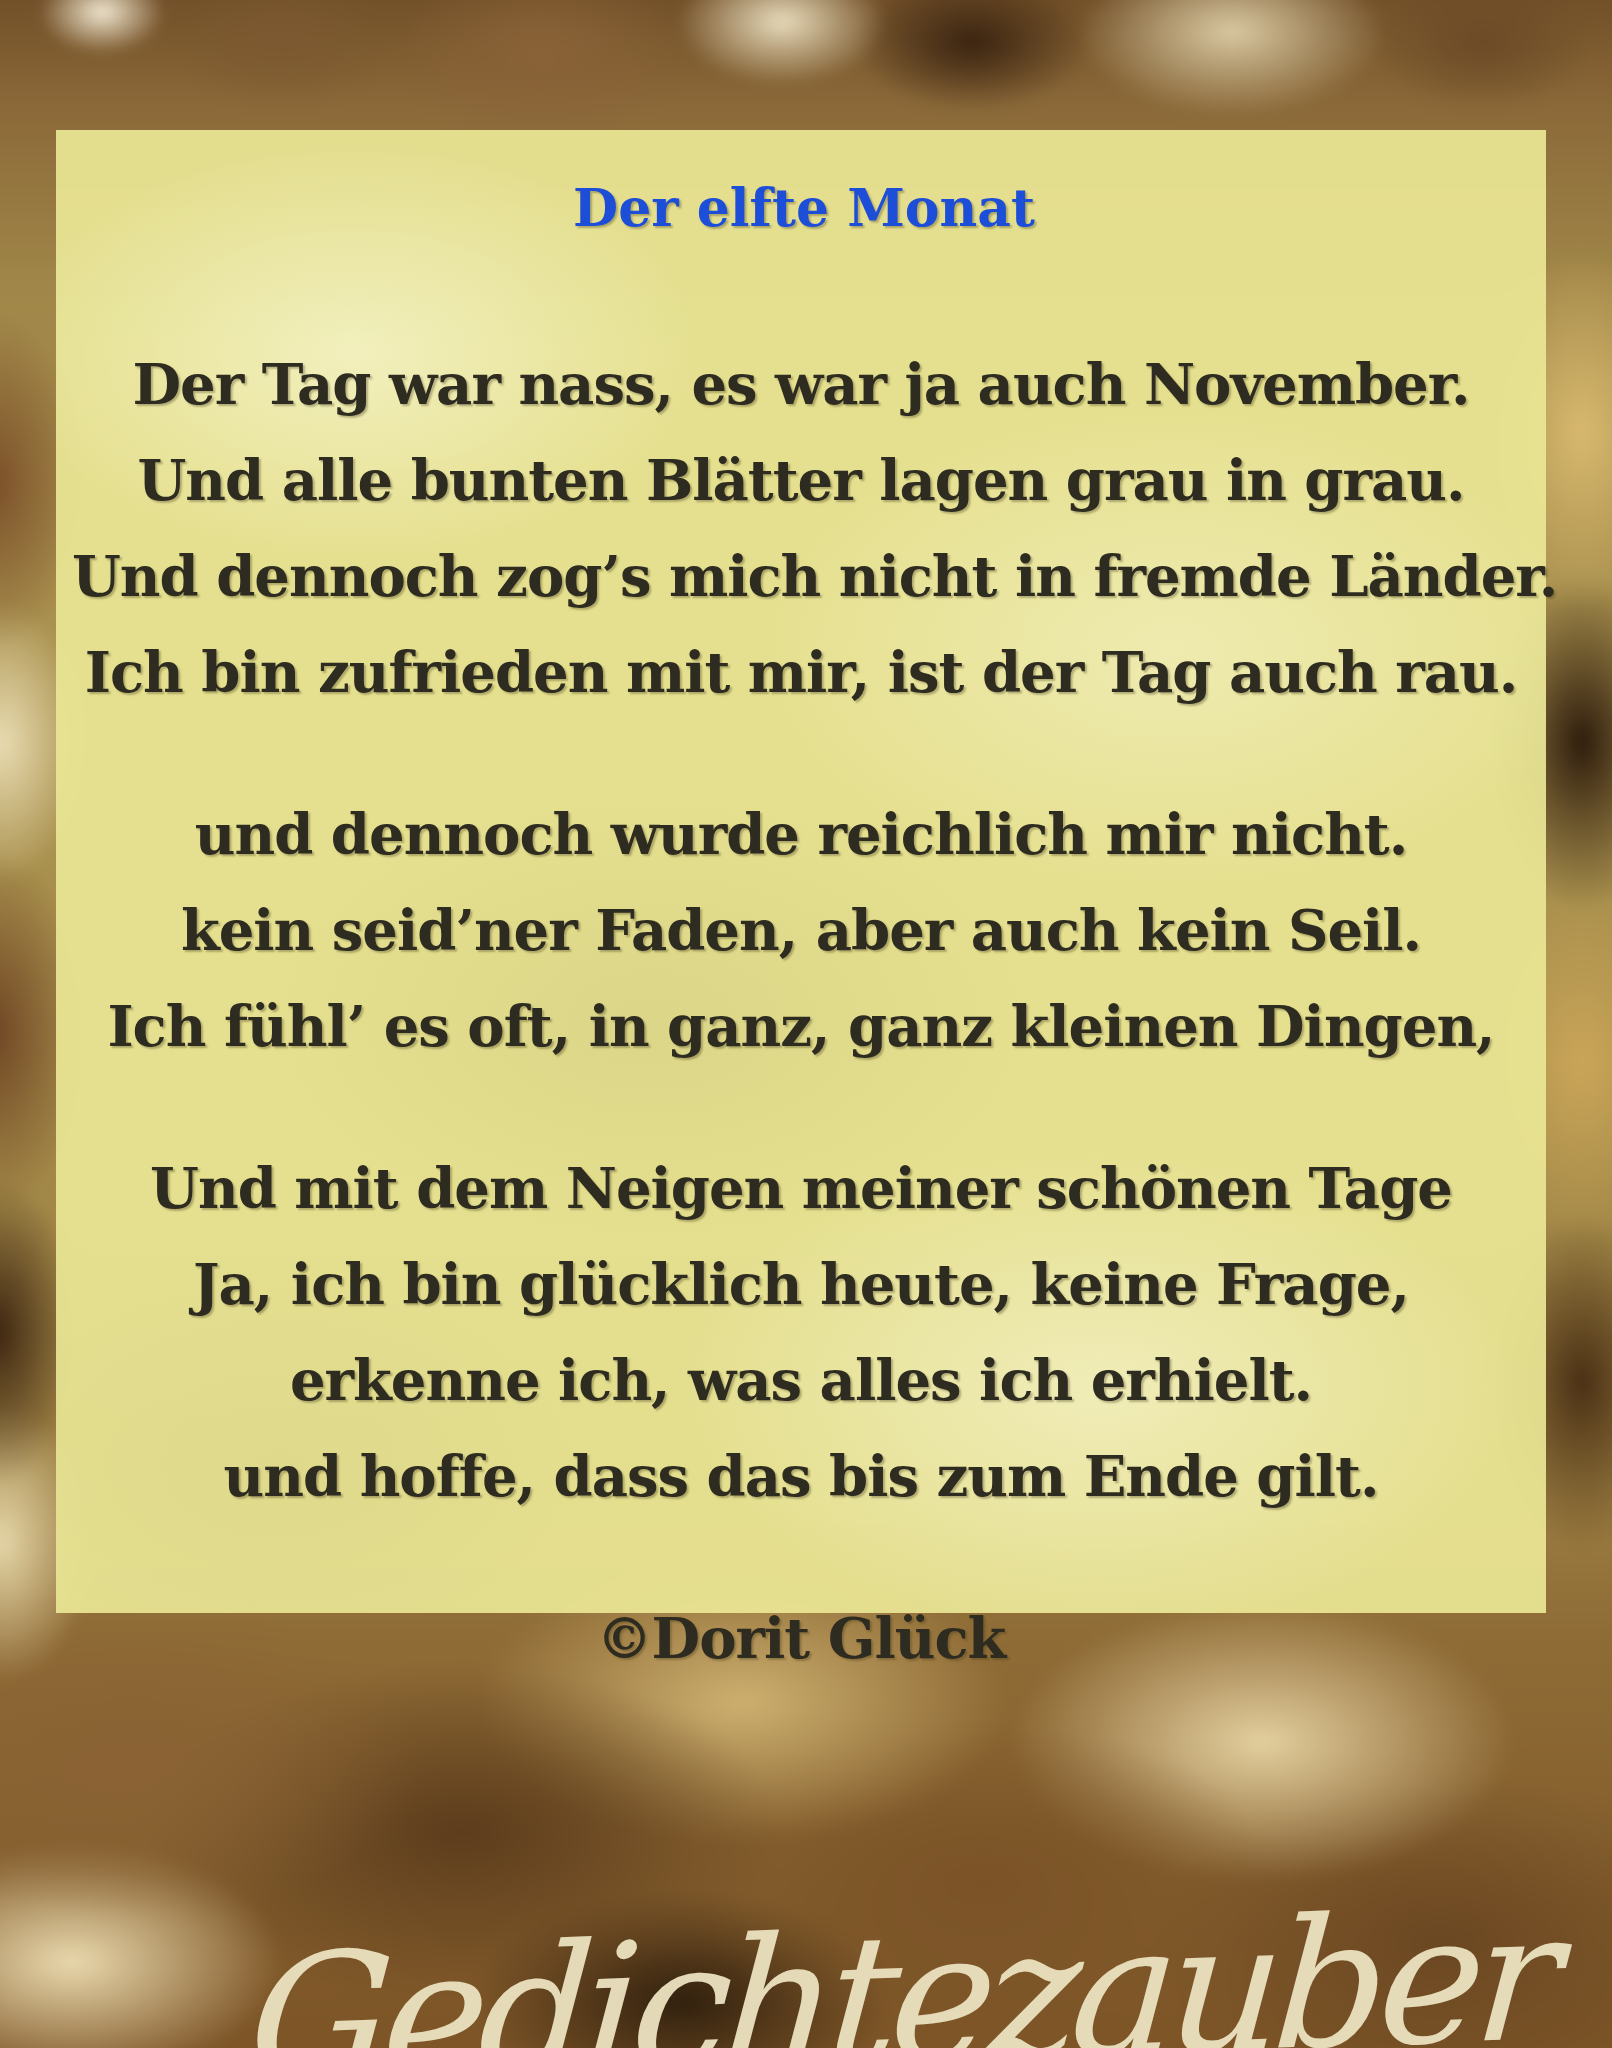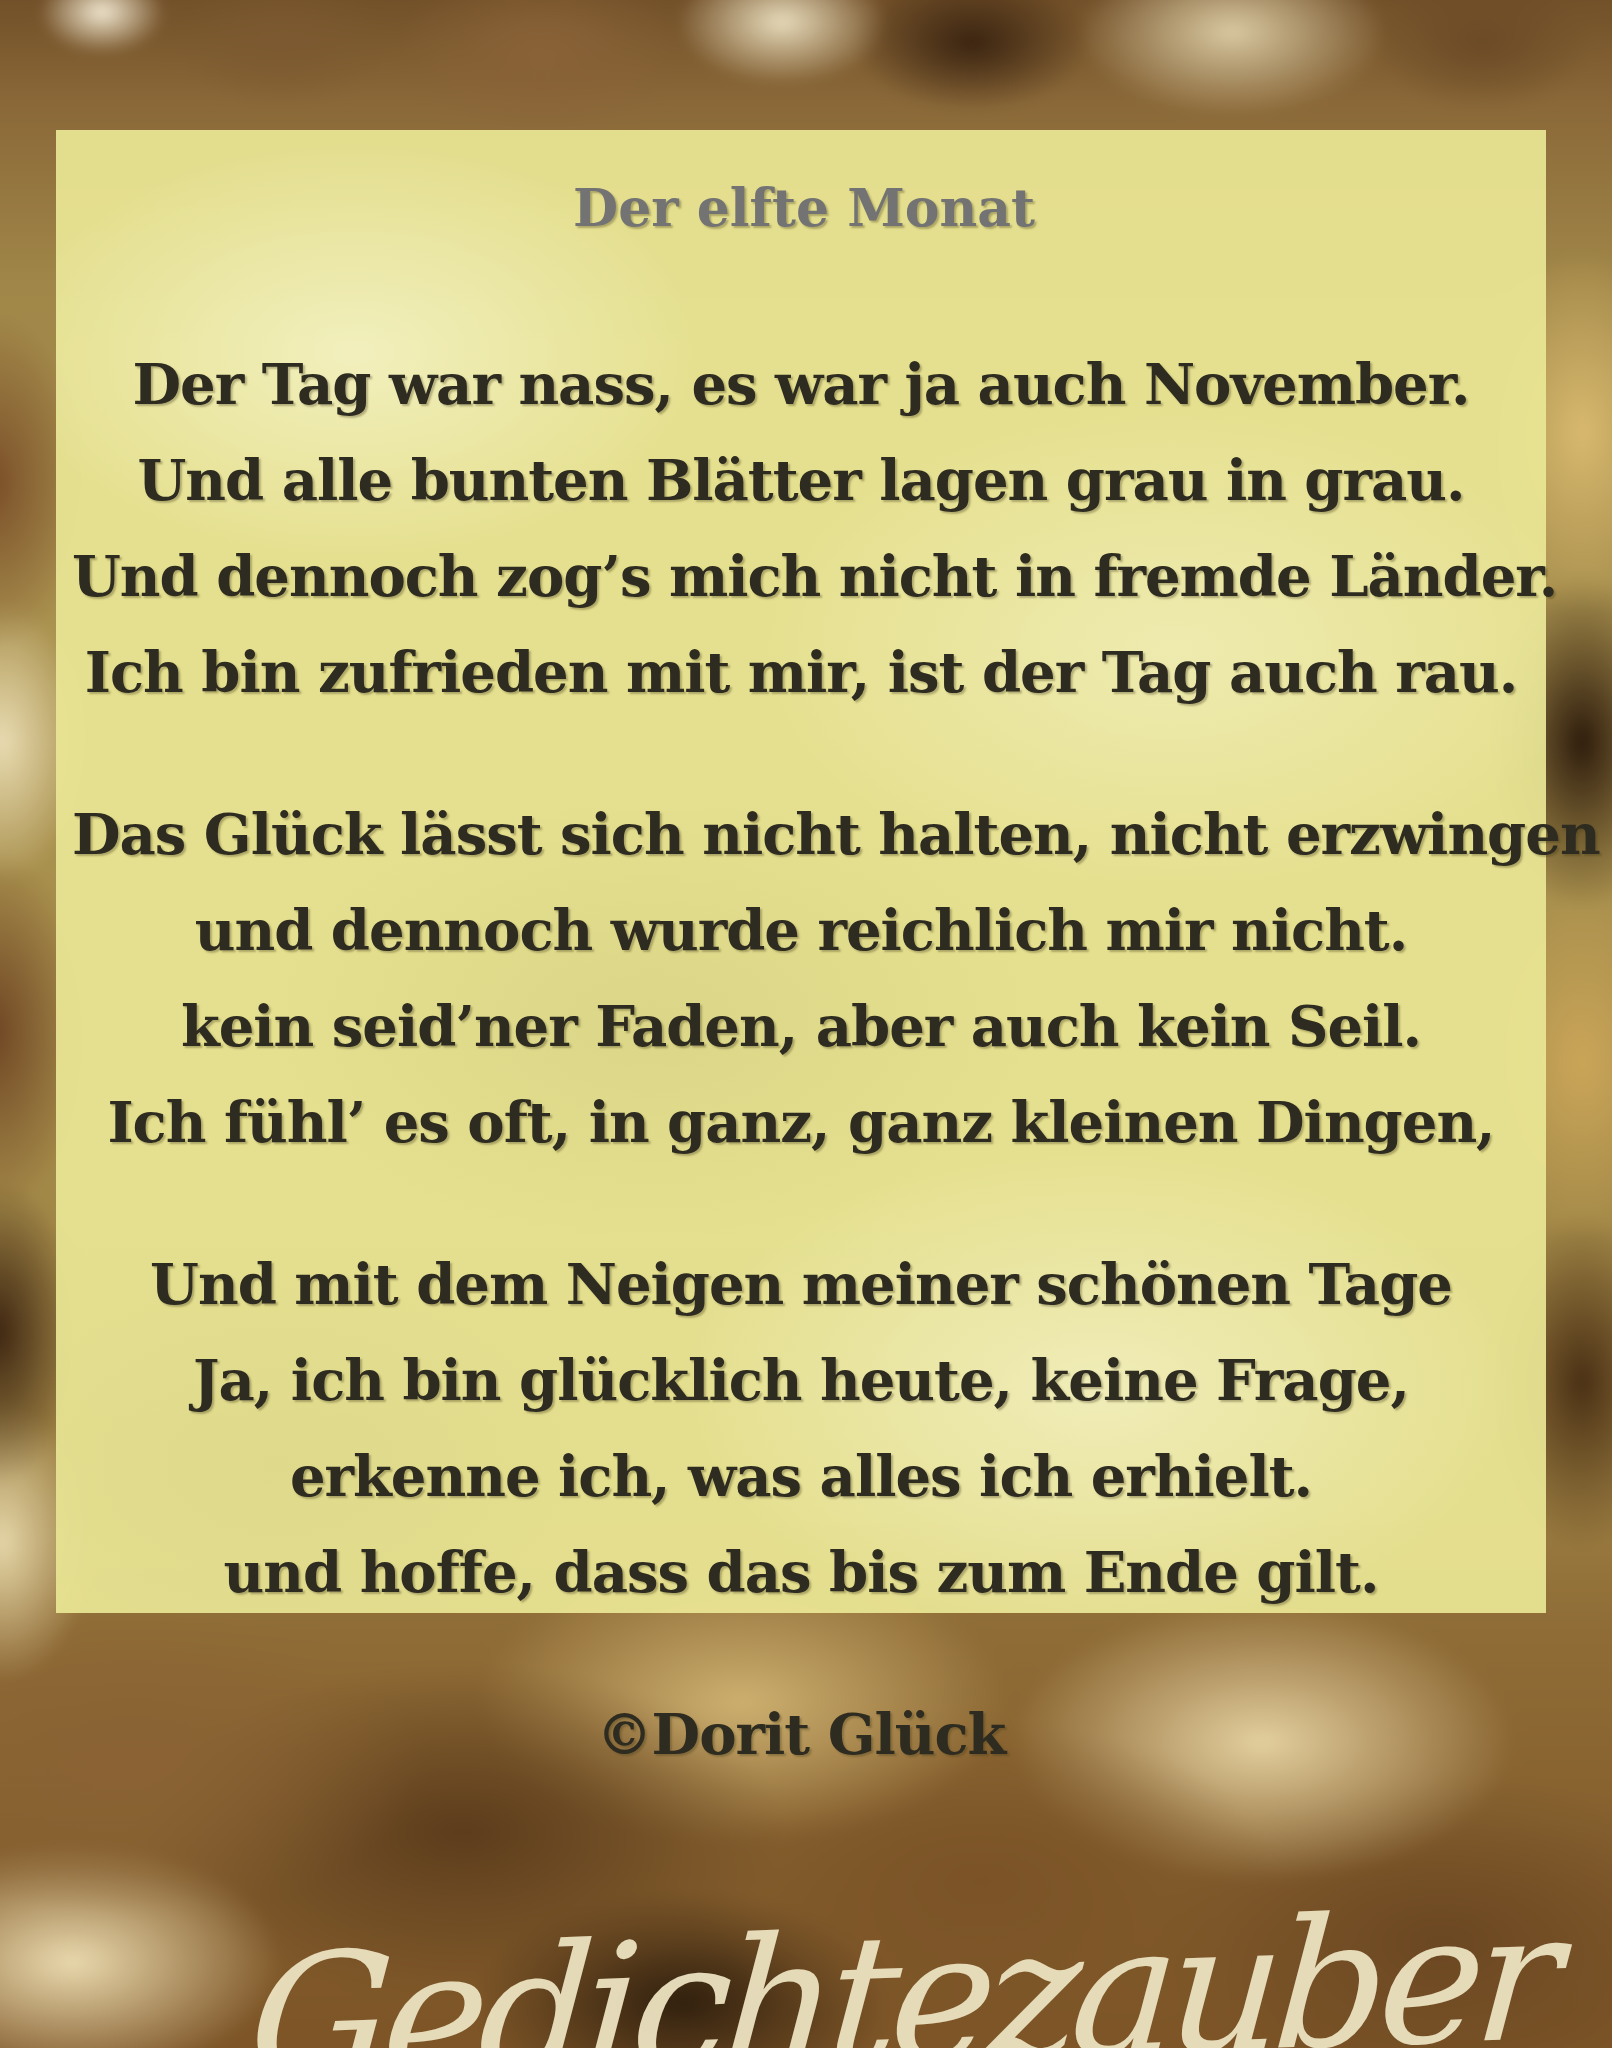--- a/index.html
+++ b/index.html
@@ -80,21 +80,21 @@
       radial-gradient(600px 350px at 70% 85%, rgba(252,250,225,0.50), rgba(252,250,225,0) 70%),
       radial-gradient(450px 280px at 15% 90%, rgba(212,206,135,0.35), rgba(212,206,135,0) 70%);
   }
 
   .panel .title {
     position: relative;
     margin: 0 0 104px 6px;
     font-size: 52px;
     line-height: 64px;
     font-weight: 700;
-    color: #737373;
+    color: #1d4ed8;
     text-shadow: 2px 2px 2px rgba(70,60,25,0.35);
     white-space: nowrap;
   }
   .stanza {
     position: relative;
     margin: 0 0 82px 0;
   }
   .stanza p, .author {
     margin: 16px;
     font-size: 56px;
@@ -138,21 +138,20 @@
     <h1 class="title">Der elfte Monat</h1>
 
     <div class="stanza">
       <p>Der Tag war nass, es war ja auch November.</p>
       <p>Und alle bunten Blätter lagen grau in grau.</p>
       <p>Und dennoch zog’s mich nicht in fremde Länder.</p>
       <p>Ich bin zufrieden mit mir, ist der Tag auch rau.</p>
     </div>
 
     <div class="stanza">
-      <p>Das Glück lässt sich nicht halten, nicht erzwingen</p>
       <p>und dennoch wurde reichlich mir nicht.</p>
       <p>kein seid’ner Faden, aber auch kein Seil.</p>
       <p>Ich fühl’ es oft, in ganz, ganz kleinen Dingen,</p>
     </div>
 
     <div class="stanza">
       <p>Und mit dem Neigen meiner schönen Tage</p>
       <p>Ja, ich bin glücklich heute, keine Frage,</p>
       <p>erkenne ich, was alles ich erhielt.</p>
       <p>und hoffe, dass das bis zum Ende gilt.</p>

